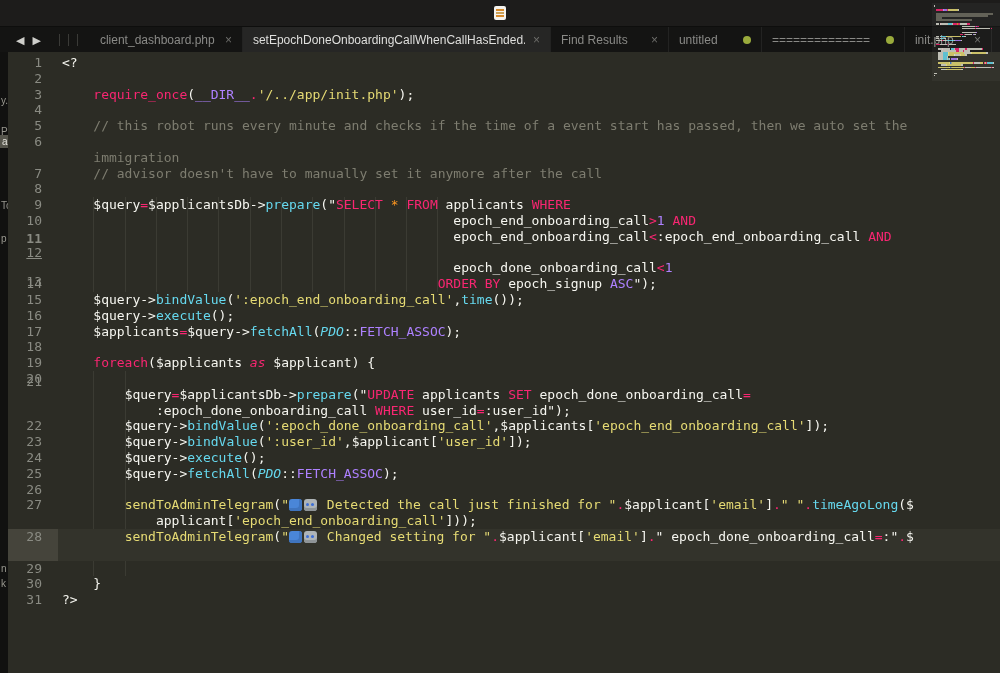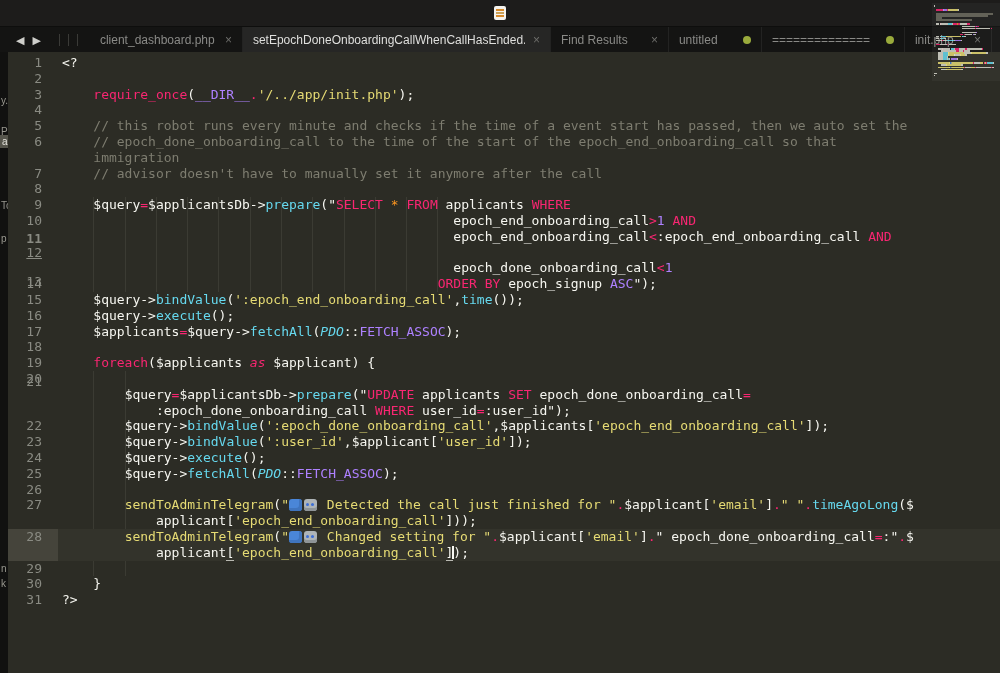--- a/index.html
+++ b/index.html
@@ -121,21 +121,20 @@
     <div class="crow" style="top: 3px;"><span class="tok w">&lt;?</span></div>
     <div class="gutter-num" style="top: 3px;">1</div>
     <div class="crow" style="top: 18.8px;"></div>
     <div class="gutter-num" style="top: 18.8px;">2</div>
     <div class="crow" style="top: 34.6px;"><span class="tok w">    </span><span class="tok p">require_once</span><span class="tok w">(</span><span class="tok pu">__DIR__</span><span class="tok p">.</span><span class="tok y">'/../app/init.php'</span><span class="tok w">);</span></div>
     <div class="gutter-num" style="top: 34.6px;">3</div>
     <div class="crow" style="top: 50.4px;"></div>
     <div class="gutter-num" style="top: 50.4px;">4</div>
     <div class="crow" style="top: 66.2px;"><span class="tok w">    </span><span class="tok g">// this robot runs every minute and checks if the time of a event start has passed, then we auto set the</span></div>
     <div class="gutter-num" style="top: 66.2px;">5</div>
-    <div class="crow" style="top: 82px;"><span class="tok w">    </span><span class="tok g">// epoch_done_onboarding_call to the time of the start of the epoch_end_onboarding_call so that</span></div>
     <div class="crow" style="top: 97.8px;"><span class="tok w">    </span><span class="tok g">immigration</span></div>
     <div class="gutter-num" style="top: 82px;">6</div>
     <div class="crow" style="top: 113.6px;"><span class="tok w">    </span><span class="tok g">// advisor doesn't have to manually set it anymore after the call</span></div>
     <div class="gutter-num" style="top: 113.6px;">7</div>
     <div class="crow" style="top: 129.4px;"></div>
     <div class="gutter-num" style="top: 129.4px;">8</div>
     <div class="crow" style="top: 145.2px;"><span class="tok w">    </span><span class="tok w">$query</span><span class="tok p">=</span><span class="tok w">$applicantsDb</span><span class="tok w">-&gt;</span><span class="tok c">prepare</span><span class="tok w">("</span><span class="tok p">SELECT</span><span class="tok w"> </span><span class="tok o">*</span><span class="tok w"> </span><span class="tok p">FROM</span><span class="tok w"> applicants </span><span class="tok p">WHERE</span></div>
     <div class="gutter-num" style="top: 145.2px;">9</div>
     <div class="crow" style="top: 161px;"><span class="tok w">                                                  </span><span class="tok w">epoch_end_onboarding_call</span><span class="tok p">&gt;</span><span class="tok pu">1</span><span class="tok w"> </span><span class="tok p">AND</span></div>
     <div class="gutter-num" style="top: 161px;">10</div>
@@ -171,21 +170,20 @@
     <div class="crow" style="top: 413.8px;"><span class="tok w">        </span><span class="tok w">$query</span><span class="tok w">-&gt;</span><span class="tok c">fetchAll</span><span class="tok w">(</span><span class="tok ci">PDO</span><span class="tok w">::</span><span class="tok pu">FETCH_ASSOC</span><span class="tok w">);</span></div>
     <div class="gutter-num" style="top: 413.8px;">25</div>
     <div class="crow" style="top: 429.6px;"></div>
     <div class="gutter-num" style="top: 429.6px;">26</div>
     <div class="crow" style="top: 445.4px;"><span class="tok w">        </span><span class="tok y">sendToAdminTelegram</span><span class="tok w">(</span><span class="tok y">"</span><span class="emoji emoji-blue-square" title="🈂️"></span><span class="emoji emoji-robot" title="🤖"></span><span class="tok y"> Detected the call just finished for "</span><span class="tok p">.</span><span class="tok w">$applicant</span><span class="tok w">[</span><span class="tok y">'email'</span><span class="tok w">]</span><span class="tok p">.</span><span class="tok y">" "</span><span class="tok p">.</span><span class="tok c">timeAgoLong</span><span class="tok w">($</span></div>
     <div class="crow" style="top: 461.2px;"><span class="tok w">            </span><span class="tok w">applicant</span><span class="tok w">[</span><span class="tok y">'epoch_end_onboarding_call'</span><span class="tok w">]));</span></div>
     <div class="gutter-num" style="top: 445.4px;">27</div>
     <div class="row-hl" style="top: 477px; height: 15.8px;"></div>
     <div class="crow" style="top: 477px;"><span class="tok w">        </span><span class="tok y">sendToAdminTelegram</span><span class="tok w">(</span><span class="tok y">"</span><span class="emoji emoji-blue-square" title="🈂️"></span><span class="emoji emoji-robot" title="🤖"></span><span class="tok y"> Changed setting for "</span><span class="tok p">.</span><span class="tok w">$applicant</span><span class="tok w">[</span><span class="tok y">'email'</span><span class="tok w">]</span><span class="tok p">.</span><span class="tok w">" epoch_done_onboarding_call</span><span class="tok p">=</span><span class="tok w">:"</span><span class="tok p">.</span><span class="tok w">$</span></div>
     <div class="row-hl" style="top: 492.8px; height: 15.8px;"></div>
-    <div class="crow" style="top: 492.8px;"><span class="tok w">            </span><span class="tok w">applicant</span><span class="tok wu">[</span><span class="tok y">'epoch_end_onboarding_call'</span><span class="tok wu">]</span><span class="caret"></span><span class="tok w">);</span></div>
     <div class="gutter-hl" style="top: 477px; height: 31.6px;"></div>
     <div class="gutter-num" style="top: 477px;">28</div>
     <div class="crow" style="top: 508.6px;"></div>
     <div class="gutter-num" style="top: 508.6px;">29</div>
     <div class="crow" style="top: 524.4px;"><span class="tok w">    }</span></div>
     <div class="gutter-num" style="top: 524.4px;">30</div>
     <div class="crow" style="top: 540.2px;"><span class="tok w">?&gt;</span></div>
     <div class="gutter-num" style="top: 540.2px;">31</div>
   </div>
 

